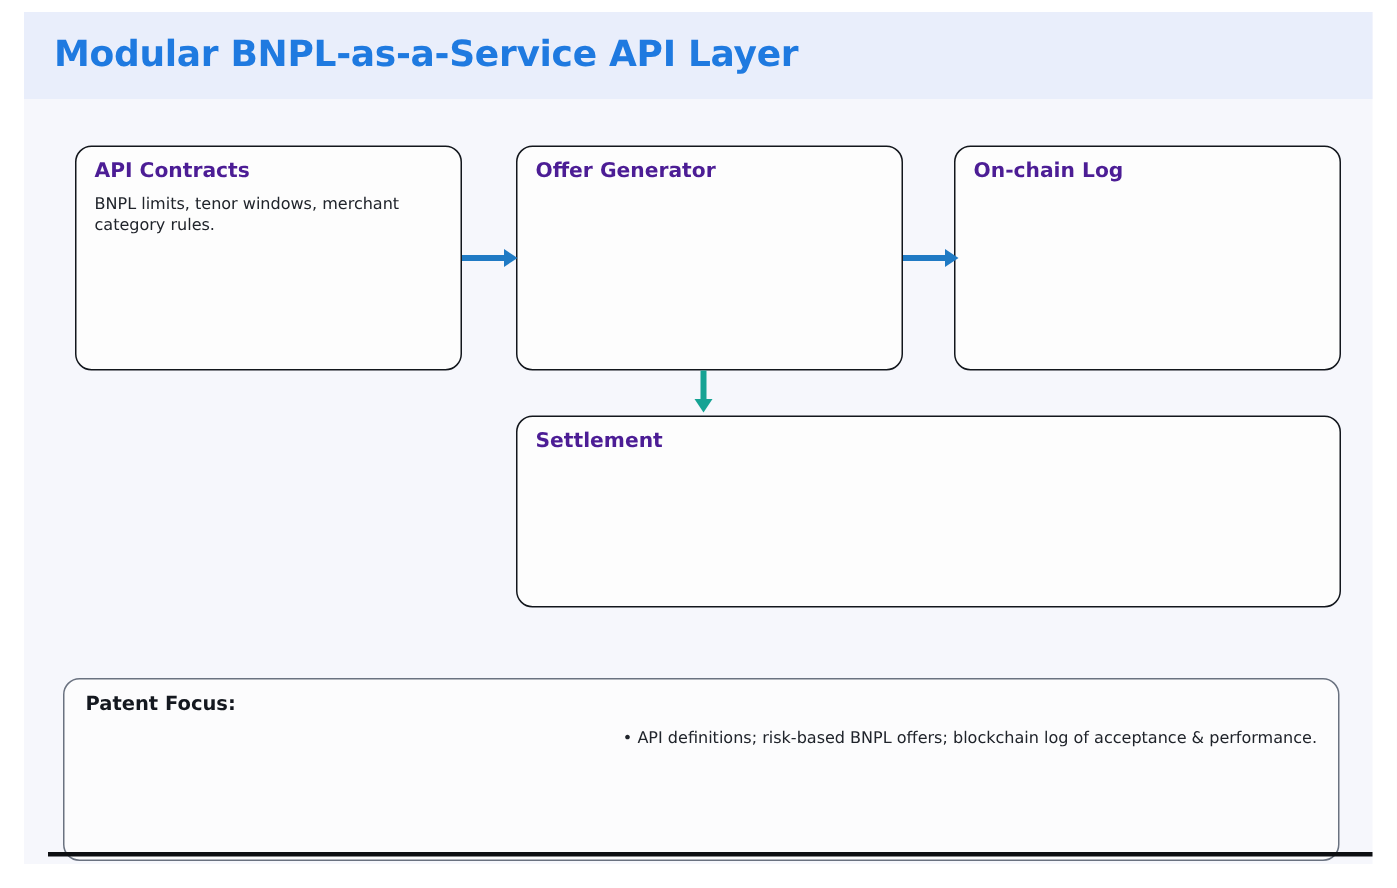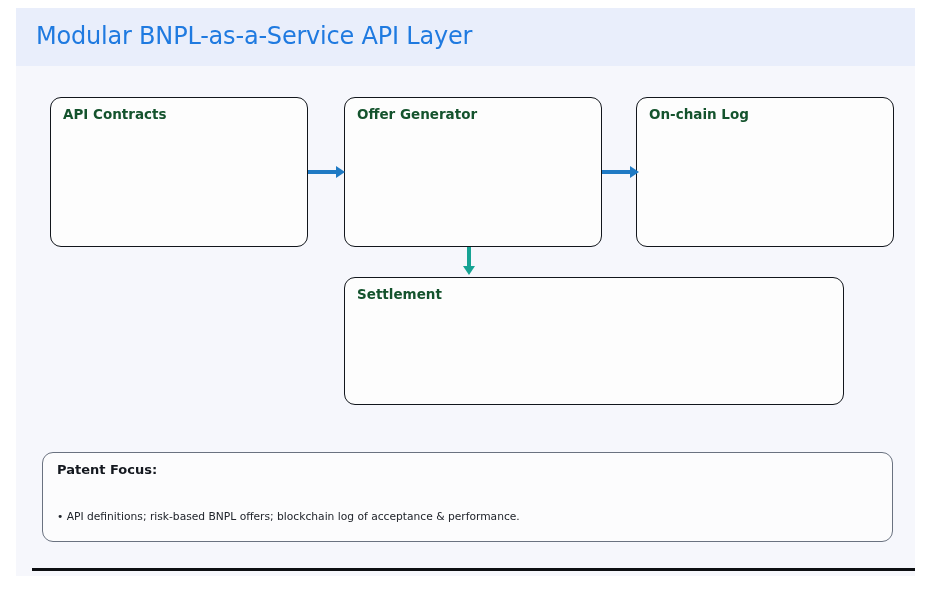--- a/index.html
+++ b/index.html
@@ -30,59 +30,59 @@
     width: 899px;
     height: 58px;
     background: #e9eefb;
   }
 
   .slide-title {
     position: absolute;
     left: 20px;
     top: 14px;
     font-size: 24px;
-    font-weight: normal;
+    font-weight: bold;
     color: #1f7ae0;
     letter-spacing: -0.2px;
     white-space: nowrap;
   }
 
   .node {
     position: absolute;
     background: #fdfdfd;
     border: 1.6px solid #12161c;
     border-radius: 11px;
     box-sizing: border-box;
   }
 
   .node-title {
     position: absolute;
     left: 12px;
     top: 8px;
     font-size: 13.5px;
     font-weight: bold;
-    color: #14532d;
+    color: #4c1d95;
     white-space: nowrap;
   }
 
   .node-body {
     position: absolute;
     left: 12px;
     top: 31px;
     right: 10px;
     font-size: 10.7px;
     line-height: 14px;
     color: #20242b;
   }
 
   
   #node-api       { left: 34px;  top: 89px;  width: 258px; height: 150px; }
   #node-offer     { left: 328px; top: 89px;  width: 258px; height: 150px; padding-left: 37px; }
   #node-onchain   { left: 620px; top: 89px;  width: 258px; height: 150px; padding-left: 25px; }
-  #node-settle    { left: 328px; top: 269px; width: 500px; height: 128px; text-decoration: underline; }
+  #node-settle    { left: 328px; top: 269px; width: 550px; height: 128px; text-decoration: underline; }
 
   
   .conn {
     position: absolute;
   }
   .conn-h {
     height: 4px;
     background: #1f7ac4;
   }
   .conn-v {
@@ -109,25 +109,26 @@
   #conn-2 { left: 586px; top: 162px; width: 30px; }
   #arrow-2 { left: 614px; top: 158px; }
   #conn-3 { left: 451px; top: 239px; height: 22px; }
   #arrow-3 { left: 447px; top: 258px; }
 
   .footer-box {
     position: absolute;
     left: 26px;
     top: 444px;
     width: 851px;
-    height: 90px;
+    height: 122px;
     background: #fcfcfd;
     border: 1.4px solid #6a7280;
     border-radius: 11px;
     box-sizing: border-box;
+    text-align: right;
   }
 
   .footer-title {
     position: absolute;
     left: 14px;
     top: 9px;
     font-size: 13px;
     font-weight: bold;
     color: #14181f;
   }
@@ -138,21 +139,20 @@
     top: 31px;
     right: 14px;
     margin: 0;
     padding: 0;
     list-style: none;
   }
   .footer-list li {
     font-size: 10.7px;
     line-height: 15px;
     color: #20242b;
-    margin-top: 25px;
   }
 
   .baseline-rule {
     position: absolute;
     left: 32px;
     top: 568px;
     width: 883px;
     height: 3px;
     background: #0d0f12;
   }
@@ -160,20 +160,21 @@
 </head>
 <body>
 
 <div class="slide">
 
   <div class="header-band"></div>
   <div class="slide-title">Modular BNPL-as-a-Service API Layer</div>
 
   <div class="node" id="node-api">
     <div class="node-title">API Contracts</div>
+    <div class="node-body">BNPL limits, tenor windows, merchant category rules.</div>
   </div>
 
   <div class="node" id="node-offer">
     <div class="node-title">Offer Generator</div>
   </div>
 
   <div class="node" id="node-onchain">
     <div class="node-title">On-chain Log</div>
   </div>
 

